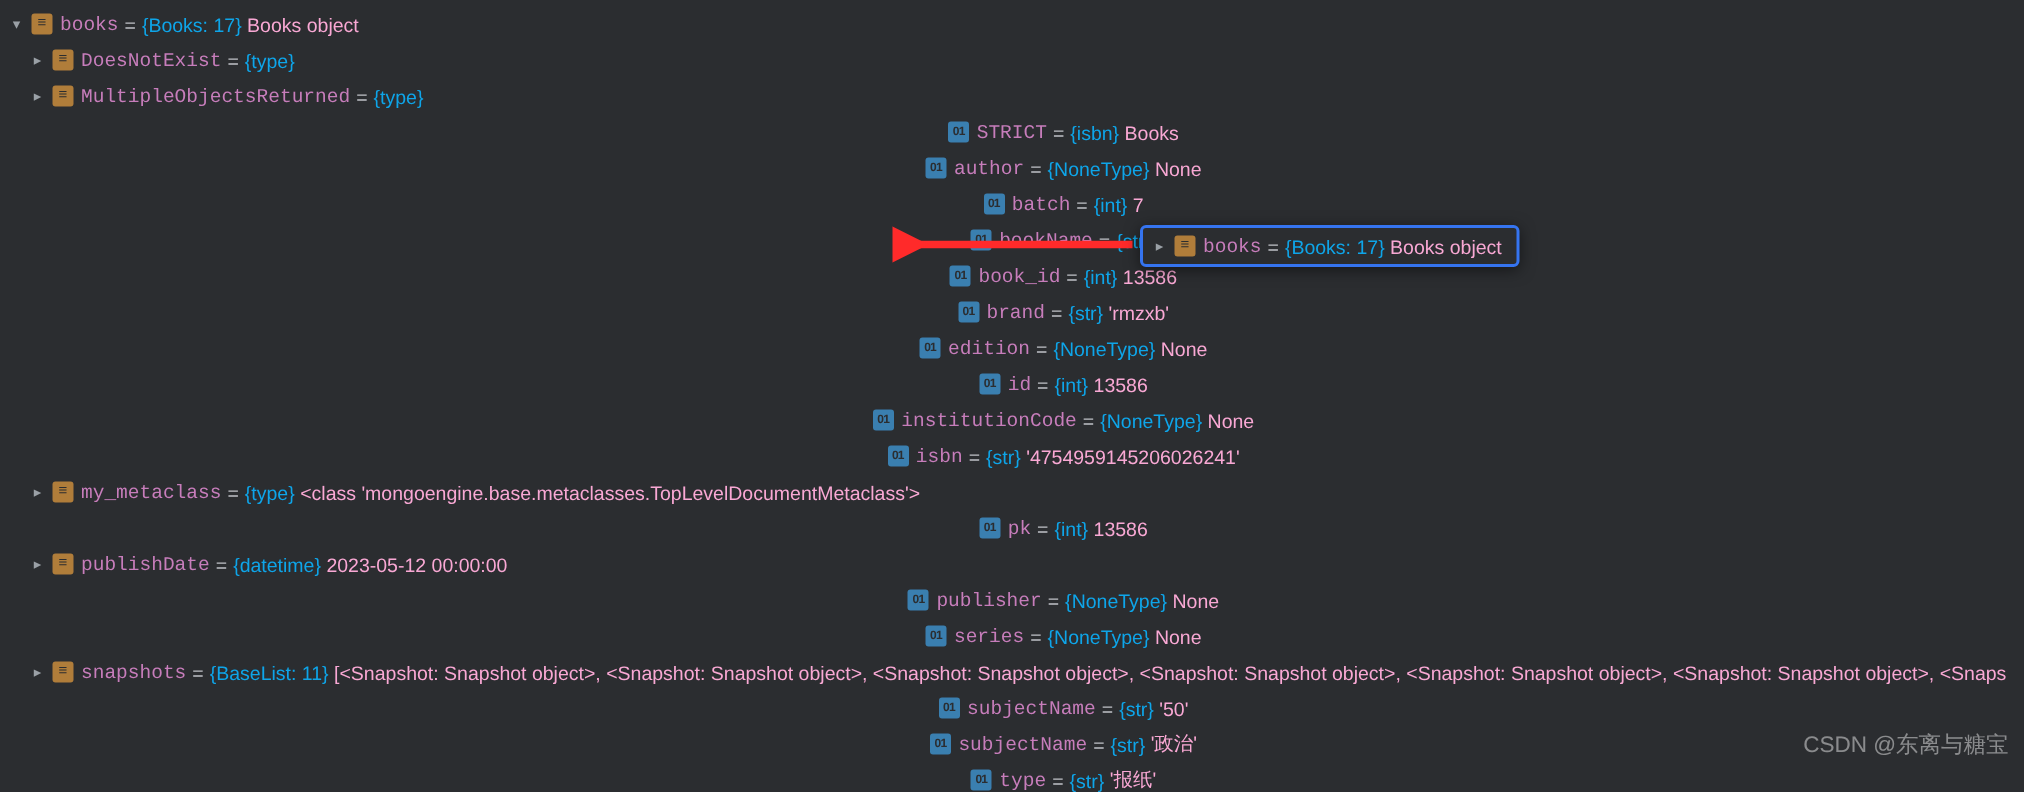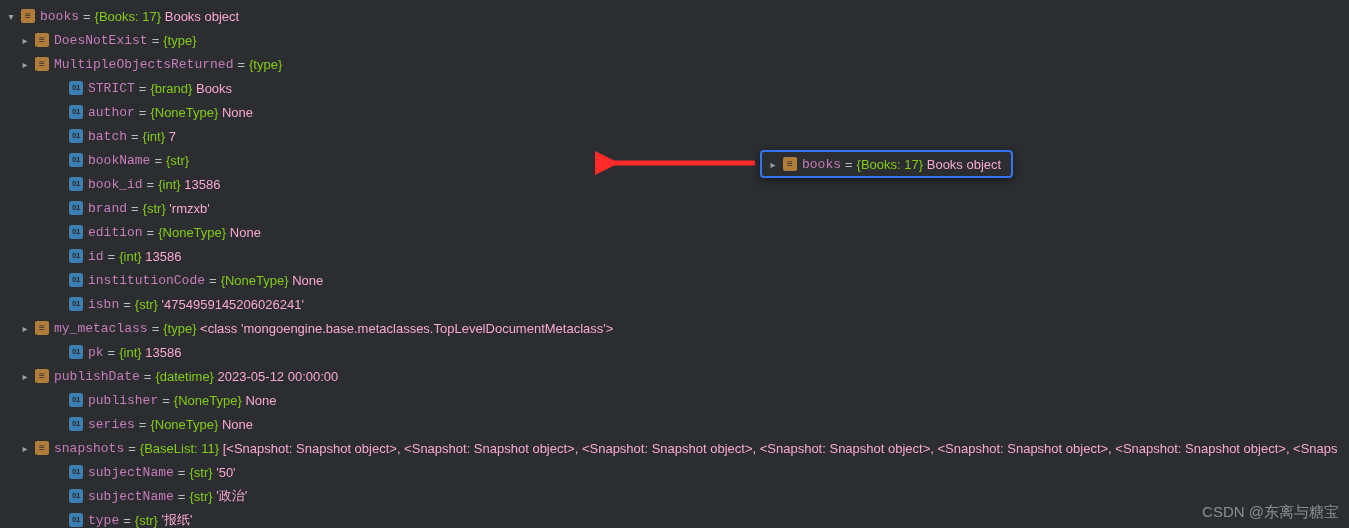--- a/index.html
+++ b/index.html
@@ -52,24 +52,24 @@
   .field-badge {
     width: 14px; height: 14px; border-radius: 2px;
     background: #3a7fb0;
     display: inline-flex; align-items: center; justify-content: center;
   }
   .field-badge::before {
     content: "01"; color: #2b2d30; font-size: 8px; line-height: 1; font-weight: bold; letter-spacing: -0.5px;
   }
   .name { color: #c77dbb; font-family: Liberation Mono, monospace; }
   .eq { color: #bcbec4; margin: 0 4px; }
-  .type { color: #84cc16; }
+  .type { color: #0ea5e9; }
   .val { color: #f9a8d4; }
   .indent-1 { padding-left: 18px; }
-  .indent-2 { padding-left: 52px; }
+  .indent-2 { padding-left: 52px; justify-content: center; }
   .tooltip {
     position: absolute;
     left: 760px;
     top: 150px;
     background: #2b2d30;
     border: 2px solid #3574f0;
     border-radius: 4px;
     padding: 4px 10px 4px 4px;
     display: flex;
     align-items: center;
@@ -78,21 +78,21 @@
   .tooltip .caret { width: 14px; }
   .arrow {
     position: absolute;
     left: 595px;
     top: 145px;
     pointer-events: none;
   }
   .watermark {
     position: absolute;
     right: 10px;
-    bottom: 6px;
+    bottom: 22px;
     color: rgba(255,255,255,0.45);
     font-size: 15px;
   }
 </style>
 </head>
 <body>
 
 <div class="tree">
 
   <div class="row">
@@ -128,21 +128,21 @@
     <span class="type">{type}</span>
     <span>&nbsp;</span>
   </div>
       <div class="row indent-2">
     <span class="caret"></span>
     <span class="icon">
           <span class="field-badge"></span>
         </span>
     <span class="name">STRICT</span>
     <span class="eq">=</span>
-    <span class="type">{brand}</span>
+    <span class="type">{isbn}</span>
     <span>&nbsp;</span>
     <span class="val">Books</span>
   </div>
       <div class="row indent-2">
     <span class="caret"></span>
     <span class="icon">
           <span class="field-badge"></span>
         </span>
     <span class="name">author</span>
     <span class="eq">=</span>

